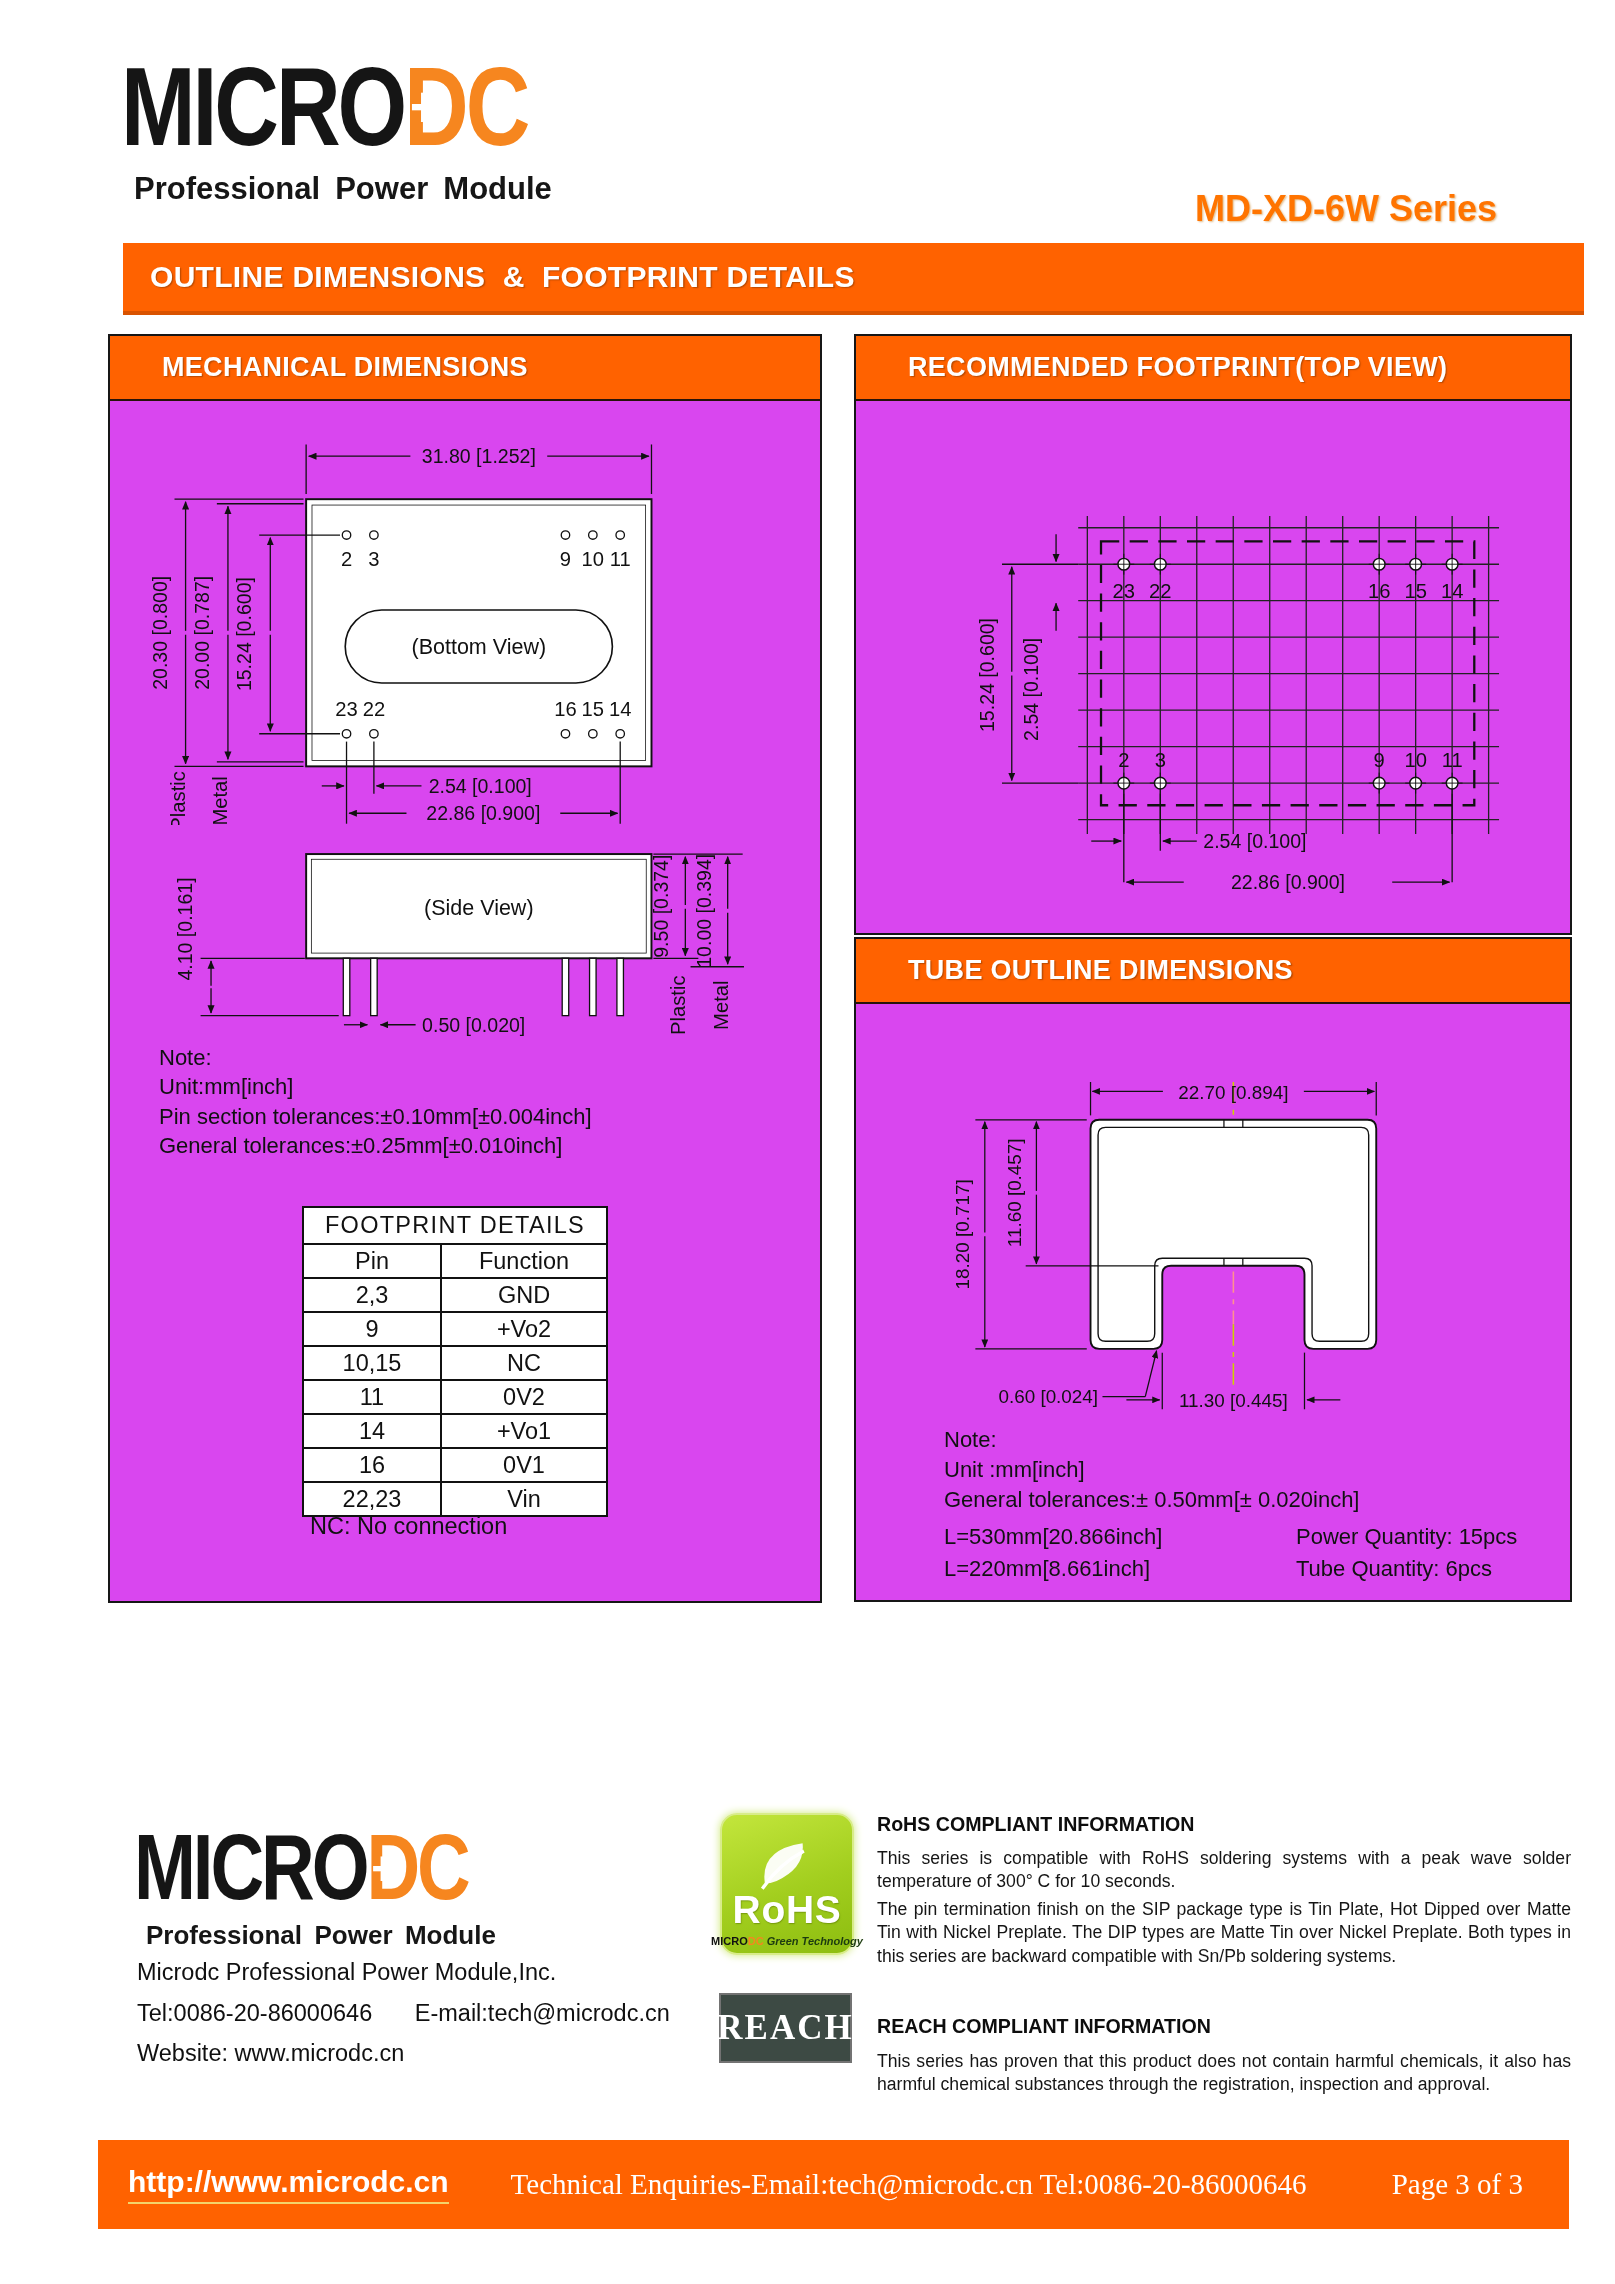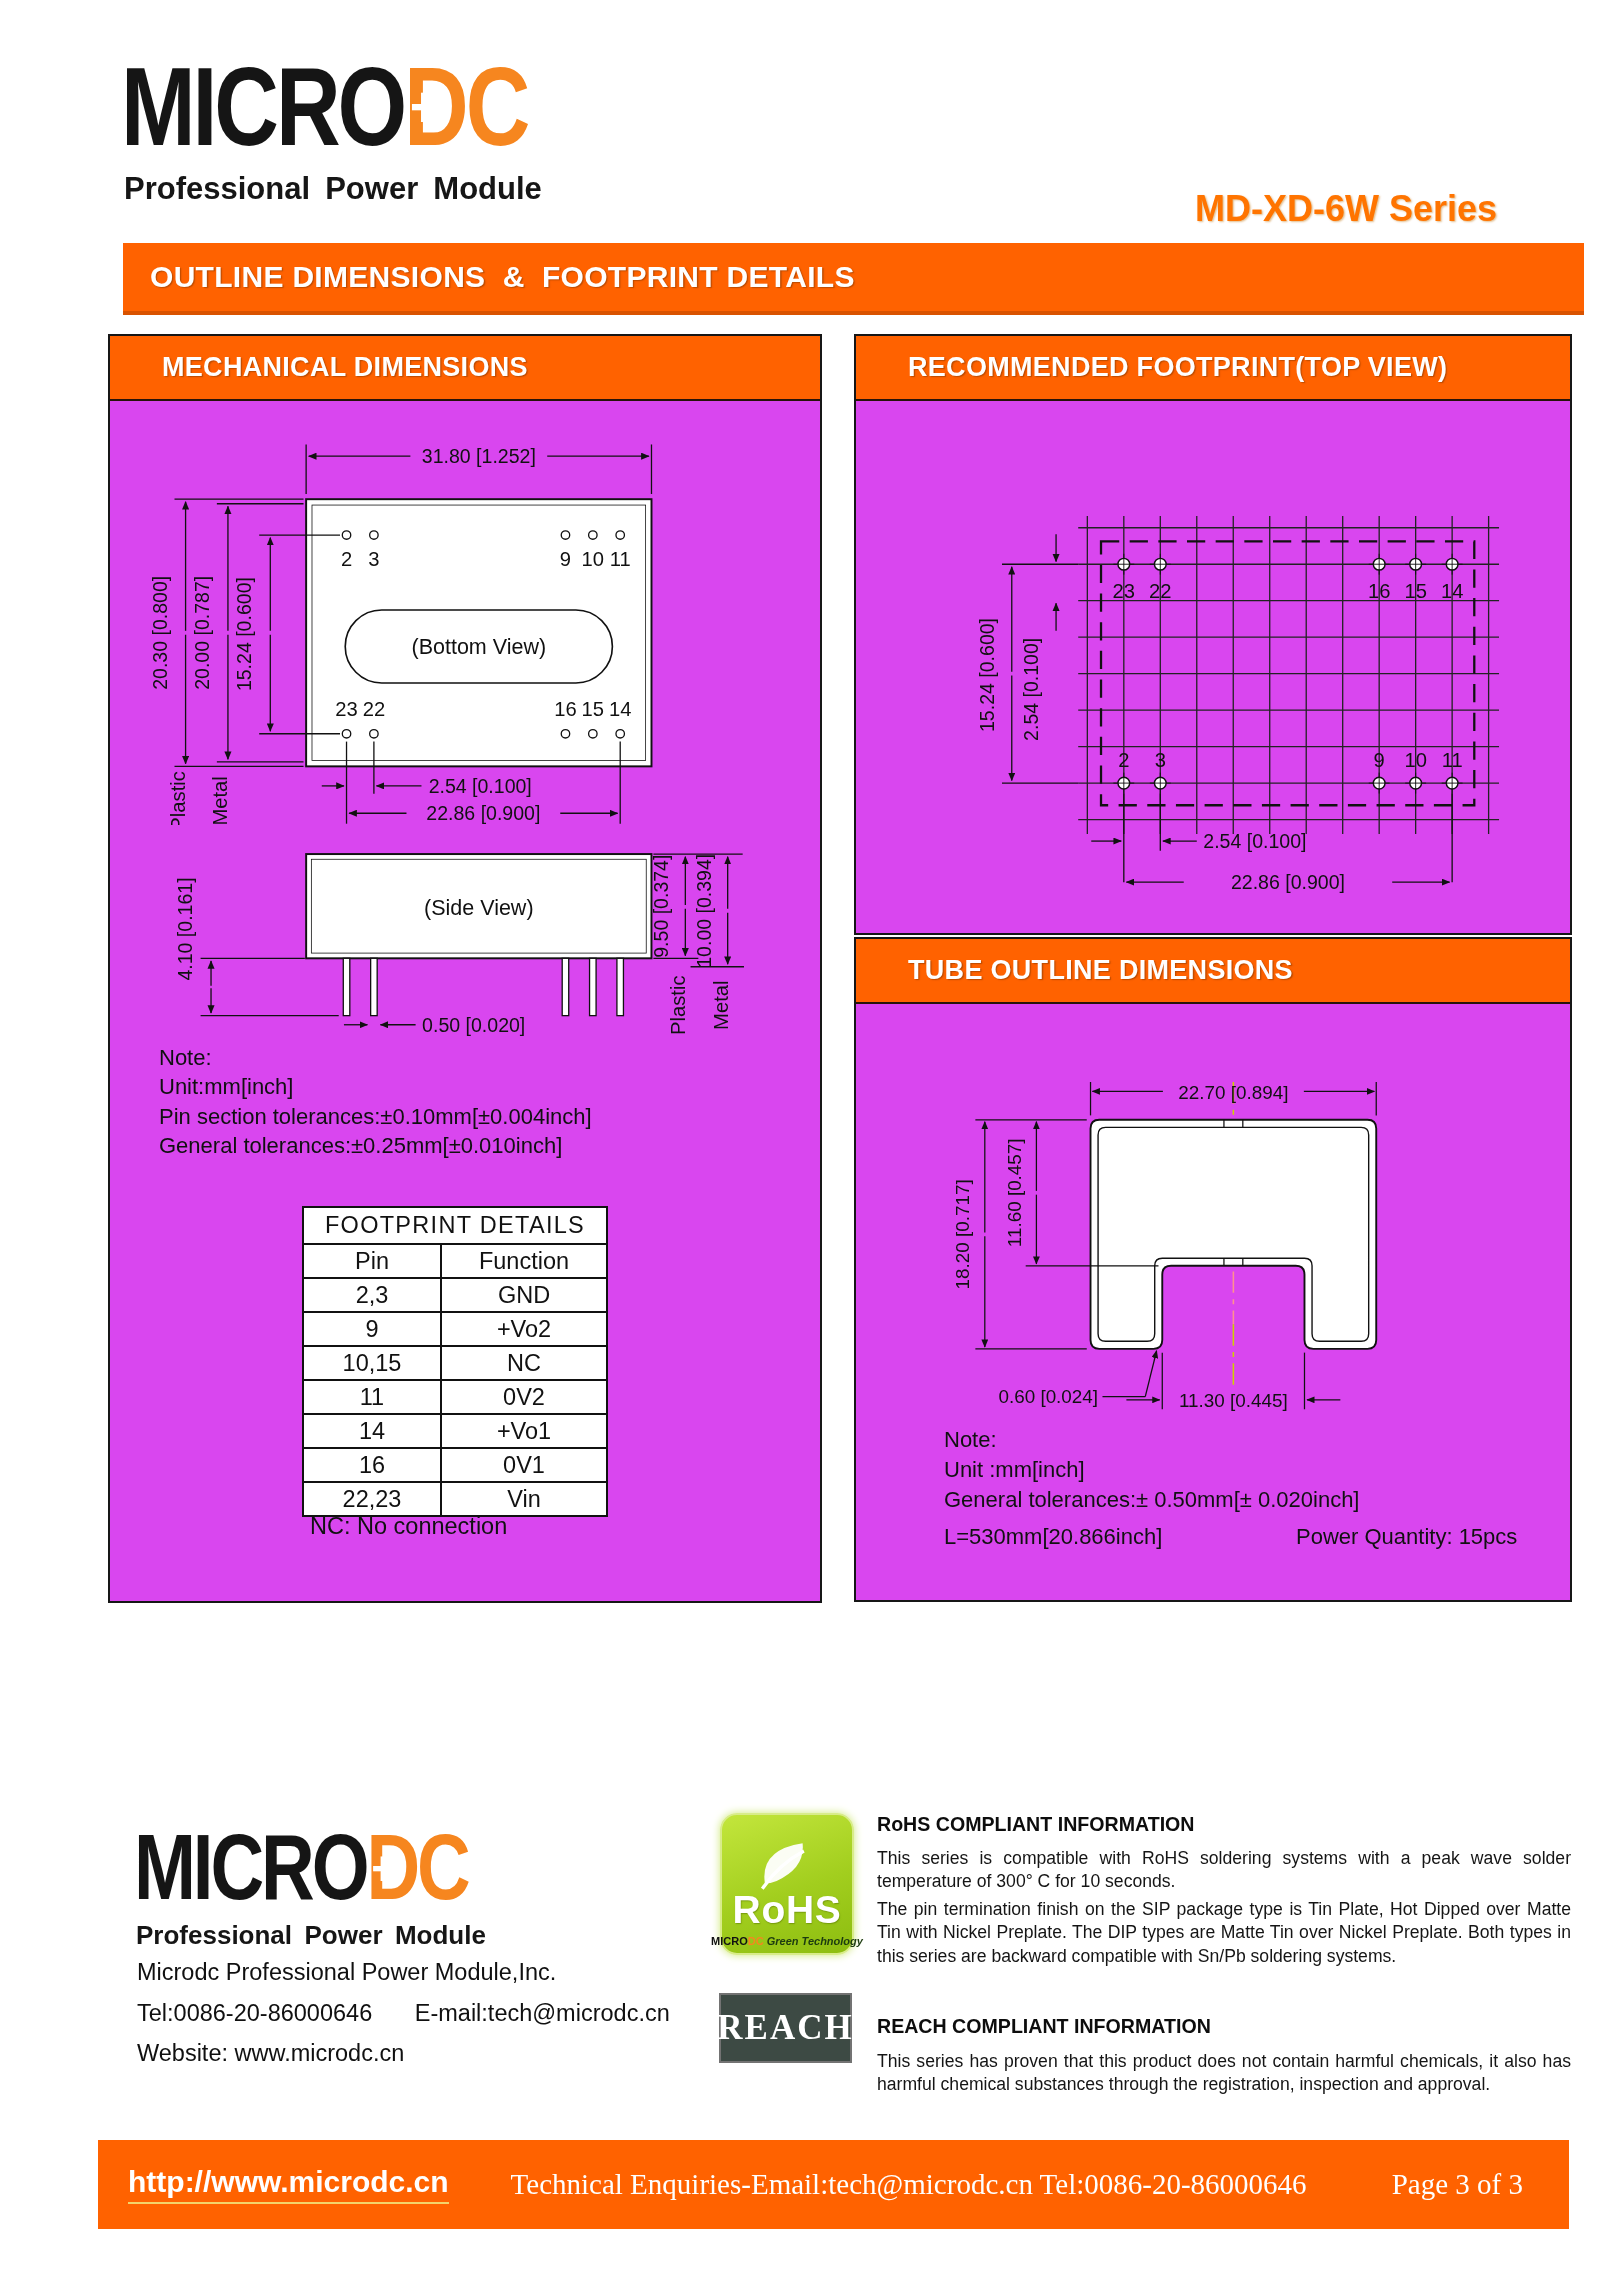--- a/index.html
+++ b/index.html
@@ -11,21 +11,21 @@
   .abs { position:absolute; }
 
   
   .logo-line { font-weight:bold; letter-spacing:-3.9px; white-space:nowrap;
     transform:scaleX(0.80); transform-origin:left top; line-height:0.92; color:#151515; }
   .logo-big { font-size:112px; }
   .logo-small { font-size:93px; }
   .logo-dc { position:relative; color:#F6861F; display:inline-block; }
   .logo-plus { position:absolute; left:0.13em; top:0.40em; color:#fff; font-size:0.52em;
     font-weight:bold; letter-spacing:0; line-height:1; }
-  .tagline { font-weight:bold; color:#161616; white-space:nowrap; }
+  .tagline { font-weight:bold; color:#161616; white-space:nowrap;margin-left:10px; }
   .tagline-big { font-size:31px; word-spacing:6.5px; }
   .tagline-small { font-size:26px; word-spacing:5.2px; }
 
   .series-title { font-size:36px; font-weight:bold; color:#FF7400;
     text-shadow:1.3px 1.3px 2px rgba(190,110,0,0.45); white-space:nowrap; }
 
   
   .banner {
     background:#FF6200; border-bottom:4.6px solid #D95300;
     display:flex; align-items:center; padding-left:27px;
@@ -409,20 +409,24 @@
   </svg>
 
   <div class="abs tube-note" style="left:88px; top:486px;">
     <div>Note:</div>
     <div>Unit :mm[inch]</div>
     <div>General tolerances:± 0.50mm[± 0.020inch]</div>
     <div class="tube-row" style="margin-top:6.5px;">
       <span class="len">L=530mm[20.866inch]</span>
       <span>Power Quantity: 15pcs</span>
     </div>
+    <div class="tube-row">
+      <span class="len">L=220mm[8.661inch]</span>
+      <span>Tube Quantity: 6pcs</span>
+    </div>
   </div>
 </div>
 
 <div class="abs" style="left:134px; top:1825px;">
   <div class="logo-line logo-small"><span>MICRO</span><span class="logo-dc"><span>D</span><span>C</span><span class="logo-plus">+</span></span></div>
 </div>
 <div class="abs tagline tagline-small" style="left:136px; top:1920px;">Professional Power Module</div>
 
 <div class="abs f-text" style="left:137px; top:1959px;">Microdc Professional Power Module,Inc.</div>
 <div class="abs f-text" style="left:137px; top:2000px;">

